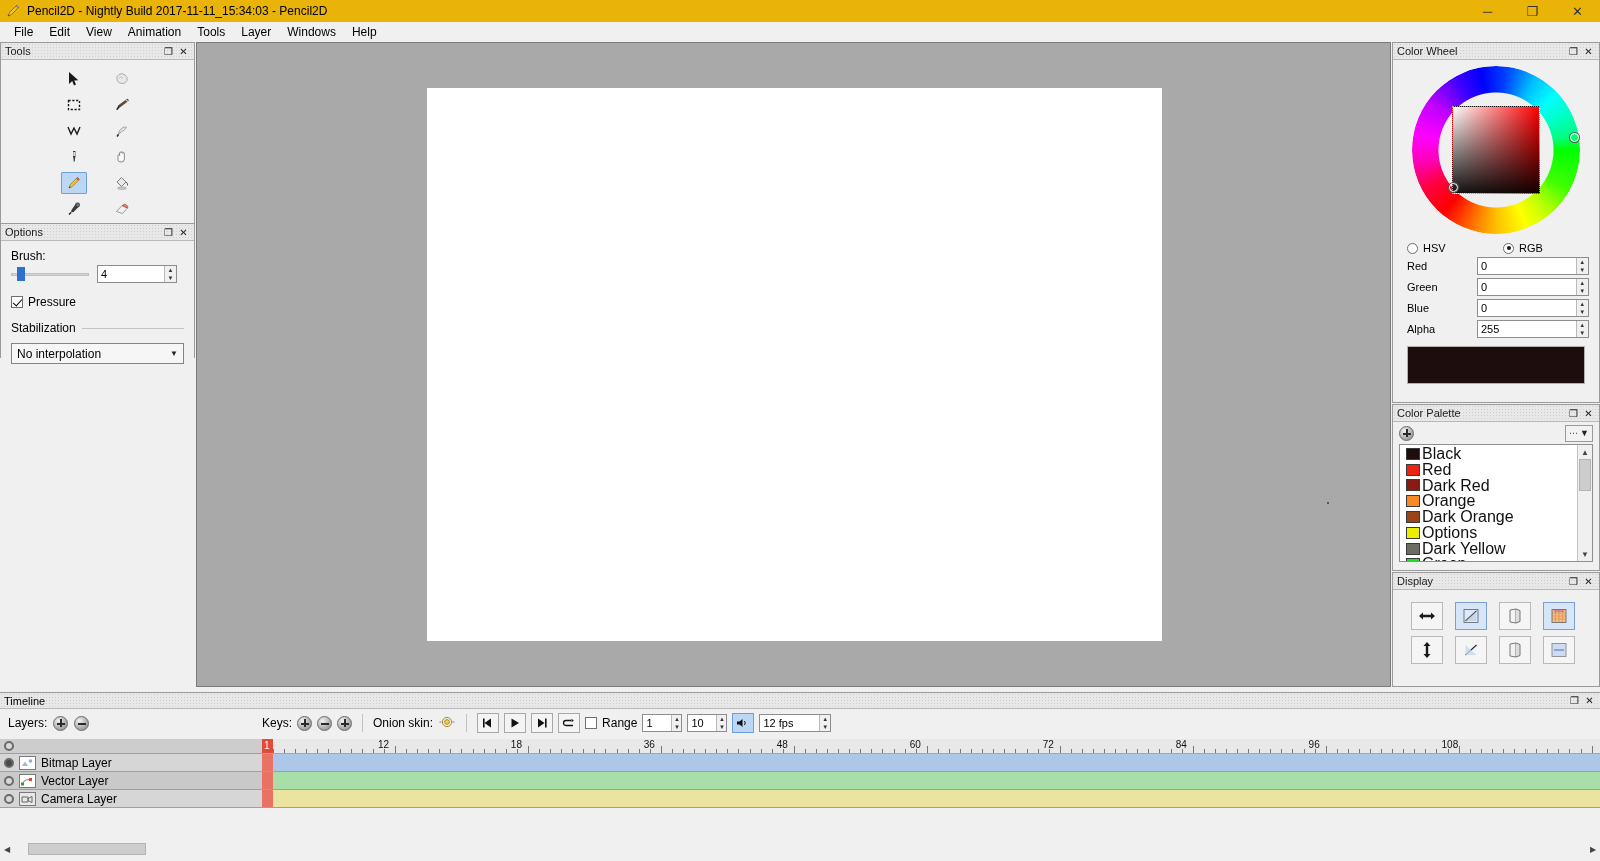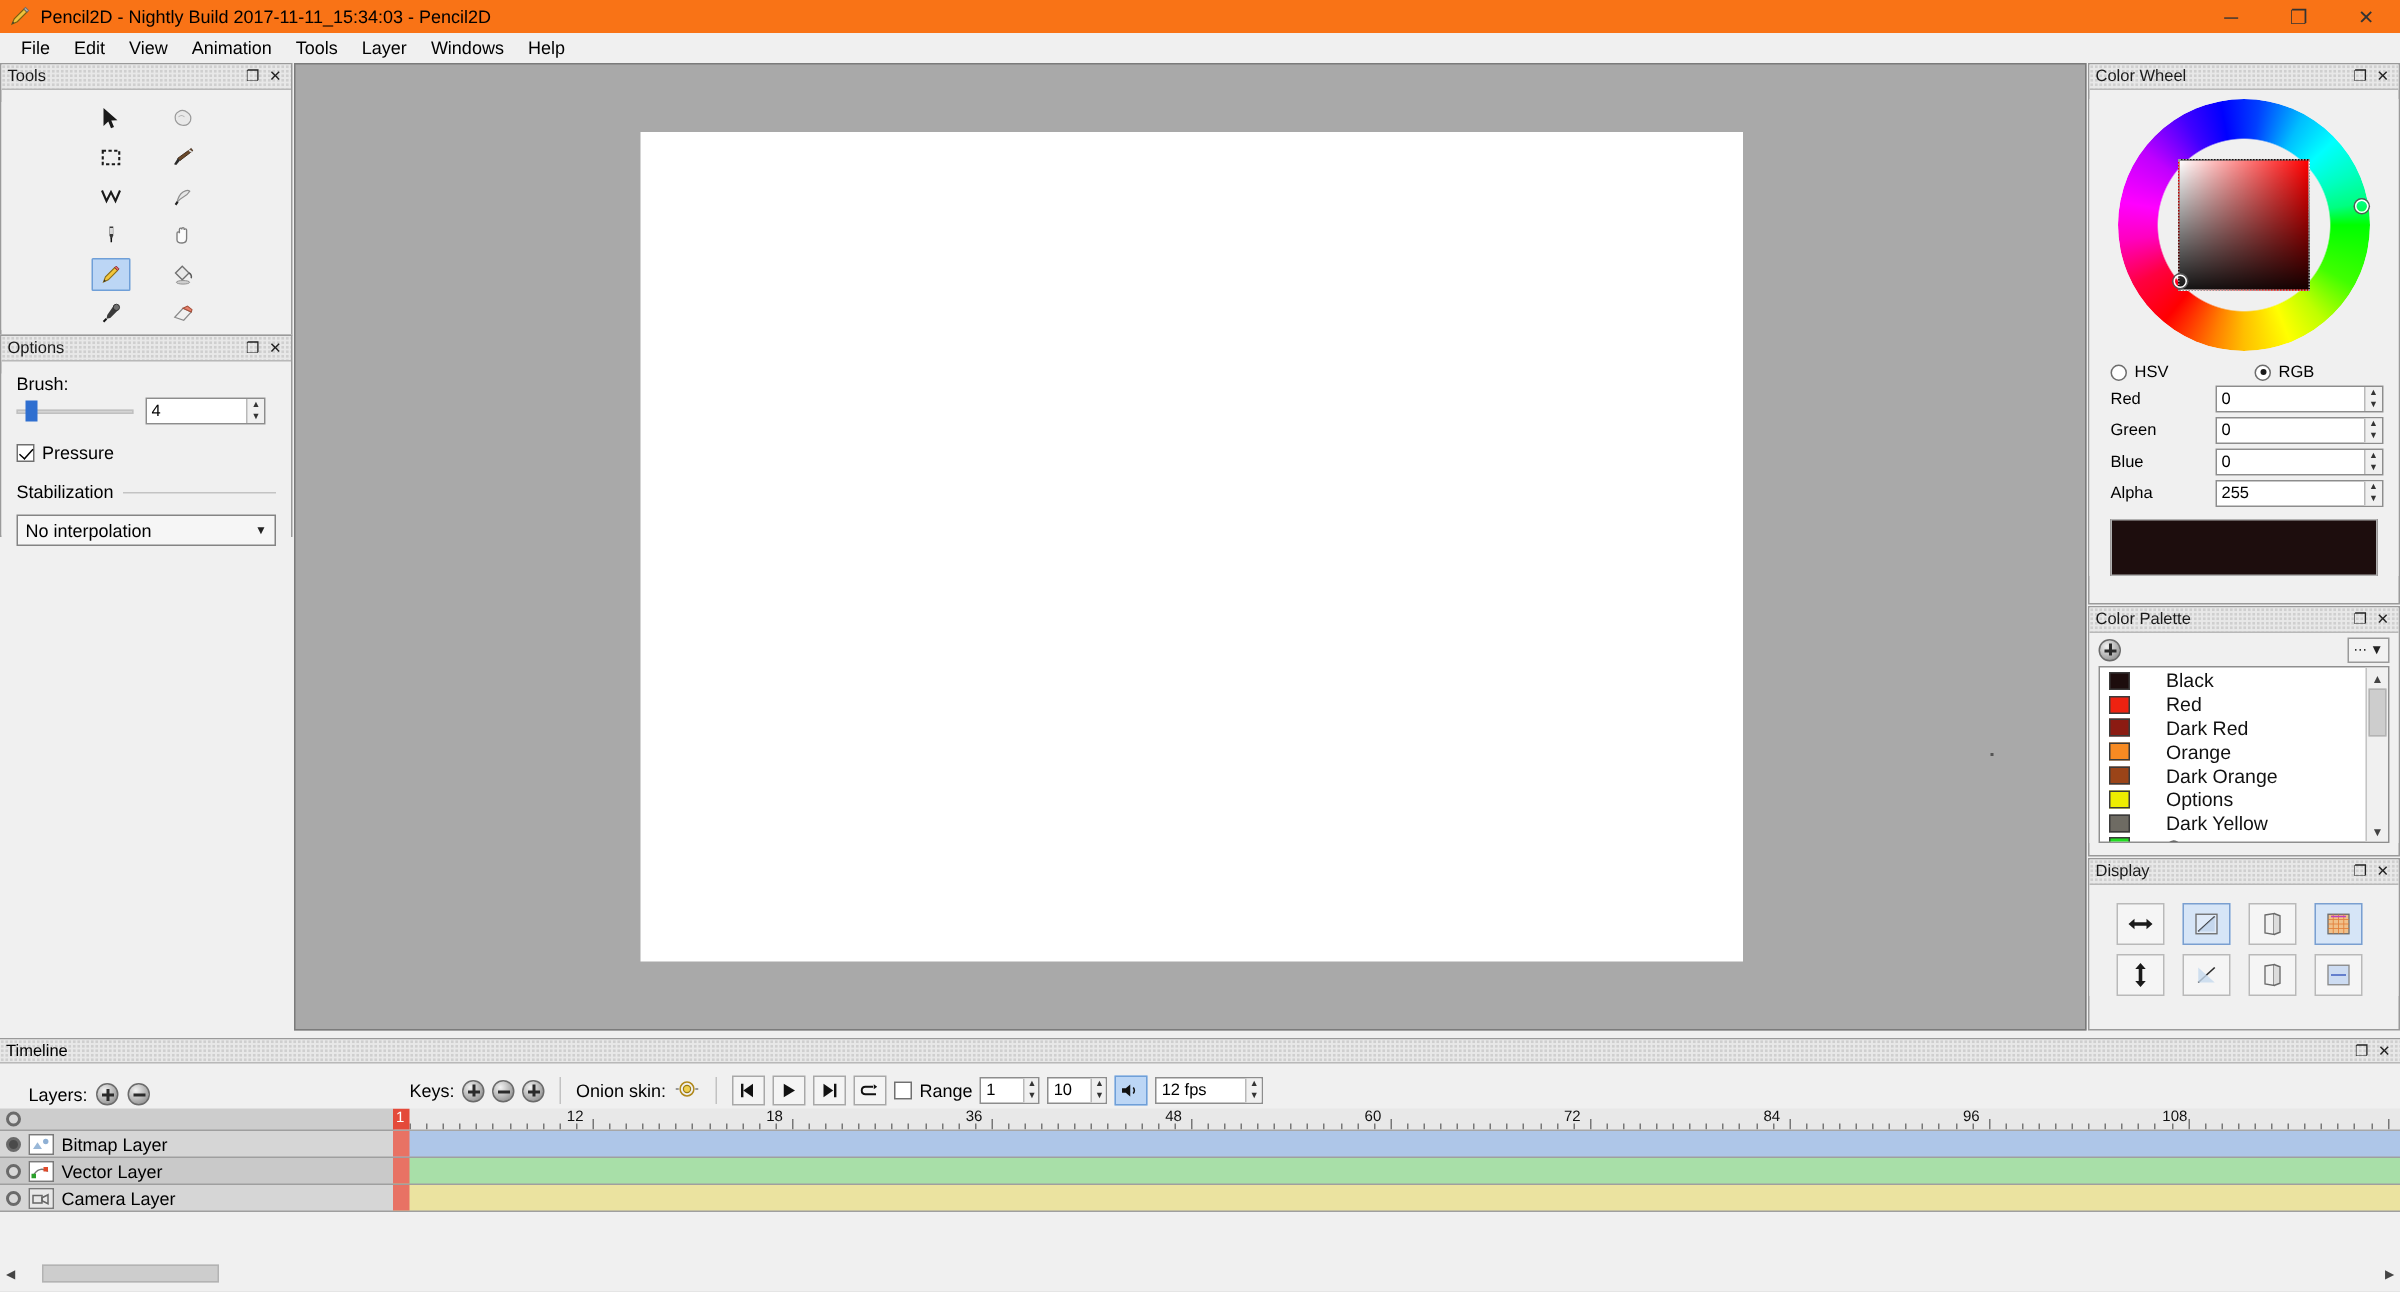--- a/index.html
+++ b/index.html
@@ -10,21 +10,21 @@
     font-family: "Liberation Sans", sans-serif;
     font-size: 12px;
     background: #f0f0f0;
     -webkit-font-smoothing: none;
   }
   #app { position: relative; width: 1600px; height: 861px; background: #f0f0f0; }
 
   
   .titlebar {
     position: absolute; left: 0; top: 0; width: 1600px; height: 22px;
-    background: #f97316; display: flex; align-items: center;
+    background: #eab308; display: flex; align-items: center;
   }
   .title-icon { width: 16px; height: 16px; margin: 0 6px 0 5px; position: relative; }
   .title-text { font-size: 12px; color: #000; white-space: nowrap; }
   .win-btns { position: absolute; right: 0; top: 0; height: 22px; display: flex; }
   .win-btn {
     width: 45px; height: 22px; display: flex; align-items: center; justify-content: center;
     font-size: 13px; color: #333; line-height: 1;
   }
 
   
@@ -145,21 +145,21 @@
   .plus-btn::after { left: 2.5px; top: 6px; width: 8px; height: 2px; }
   .dots-btn {
     margin-left: auto; width: 28px; height: 17px; border: 1px solid #9a9a9a; background: #f2f2f2;
     display: flex; align-items: center; justify-content: center; gap: 2px; font-size: 9px; color: #222;
   }
   .pal-list {
     margin: 0 6px; height: 118px; background: #fff; border: 1px solid #8f8f8f;
     display: flex; overflow: hidden; position: relative;
   }
   .pal-items { flex: 1; padding-top: 1px; }
-  .pal-item { display: flex; align-items: center; gap: 24px; height: 15.8px; padding-left: 6px; font-size: 13px; color: #111; }
+  .pal-item { display: flex; align-items: center; gap: 2px; height: 15.8px; padding-left: 6px; font-size: 16px; color: #111; }
   .swatch { width: 14px; height: 12px; border: 1px solid #3a3a3a; flex: none; }
   .pal-scroll { width: 15px; background: #f0f0f0; border-left: 1px solid #c4c4c4; display: flex; flex-direction: column; }
   .pal-scroll .arw { height: 14px; display: flex; align-items: center; justify-content: center; font-size: 8px; color: #444; }
   .pal-scroll .thumb { height: 32px; margin: 0 1px; background: #cdcdcd; border: 1px solid #b3b3b3; }
   .pal-scroll .gutter { flex: 1; }
 
   #display { left: 1392px; top: 572px; width: 208px; height: 115px; }
   .disp-grid { display: grid; grid-template-columns: repeat(4, 38px); justify-content: center;
     gap: 6px 6px; padding-top: 12px; }
   .disp-btn {
@@ -170,21 +170,21 @@
 
   
   #timeline { position: absolute; left: 0; top: 692px; width: 1600px; height: 169px;
     background: #f0f0f0; border-top: 1px solid #9a9a9a; }
   .tl-title {
     height: 16px; background: #e8e8e8;
     background-image: radial-gradient(#cfcfcf 1px, transparent 0);
     background-size: 3px 3px;
     display: flex; align-items: center; padding: 0 4px; font-size: 11px; border-bottom: 1px solid #b8b8b8;
   }
-  .tl-toolbar { height: 28px; display: flex; align-items: flex-end; position: relative; margin-left: 11px; }
+  .tl-toolbar { height: 28px; display: flex; align-items: center; position: relative; }
   .layers-ctl { display: flex; align-items: center; gap: 6px; padding-left: 8px; width: 262px; }
   .layers-ctl .lbl { font-size: 12px; }
   .circ-btn { width: 15px; height: 15px; border-radius: 50%;
     background: radial-gradient(circle at 35% 30%, #f2f2f2, #9b9b9b 75%); border: 1px solid #6b6b6b; position: relative; }
   .circ-btn.plus::before, .circ-btn.plus::after { content:""; position:absolute; background:#2a2a2a; }
   .circ-btn.plus::before { left: 6px; top: 2.5px; width: 2px; height: 8px; }
   .circ-btn.plus::after { left: 2.5px; top: 6px; width: 8px; height: 2px; }
   .circ-btn.minus::after { content:""; position:absolute; left: 2.5px; top: 6px; width: 8px; height: 2px; background:#2a2a2a; }
   .tl-tools { display: flex; align-items: center; gap: 5px; font-size: 12px; }
   .sep { width: 1px; height: 18px; background: #c2c2c2; margin: 0 5px; }

